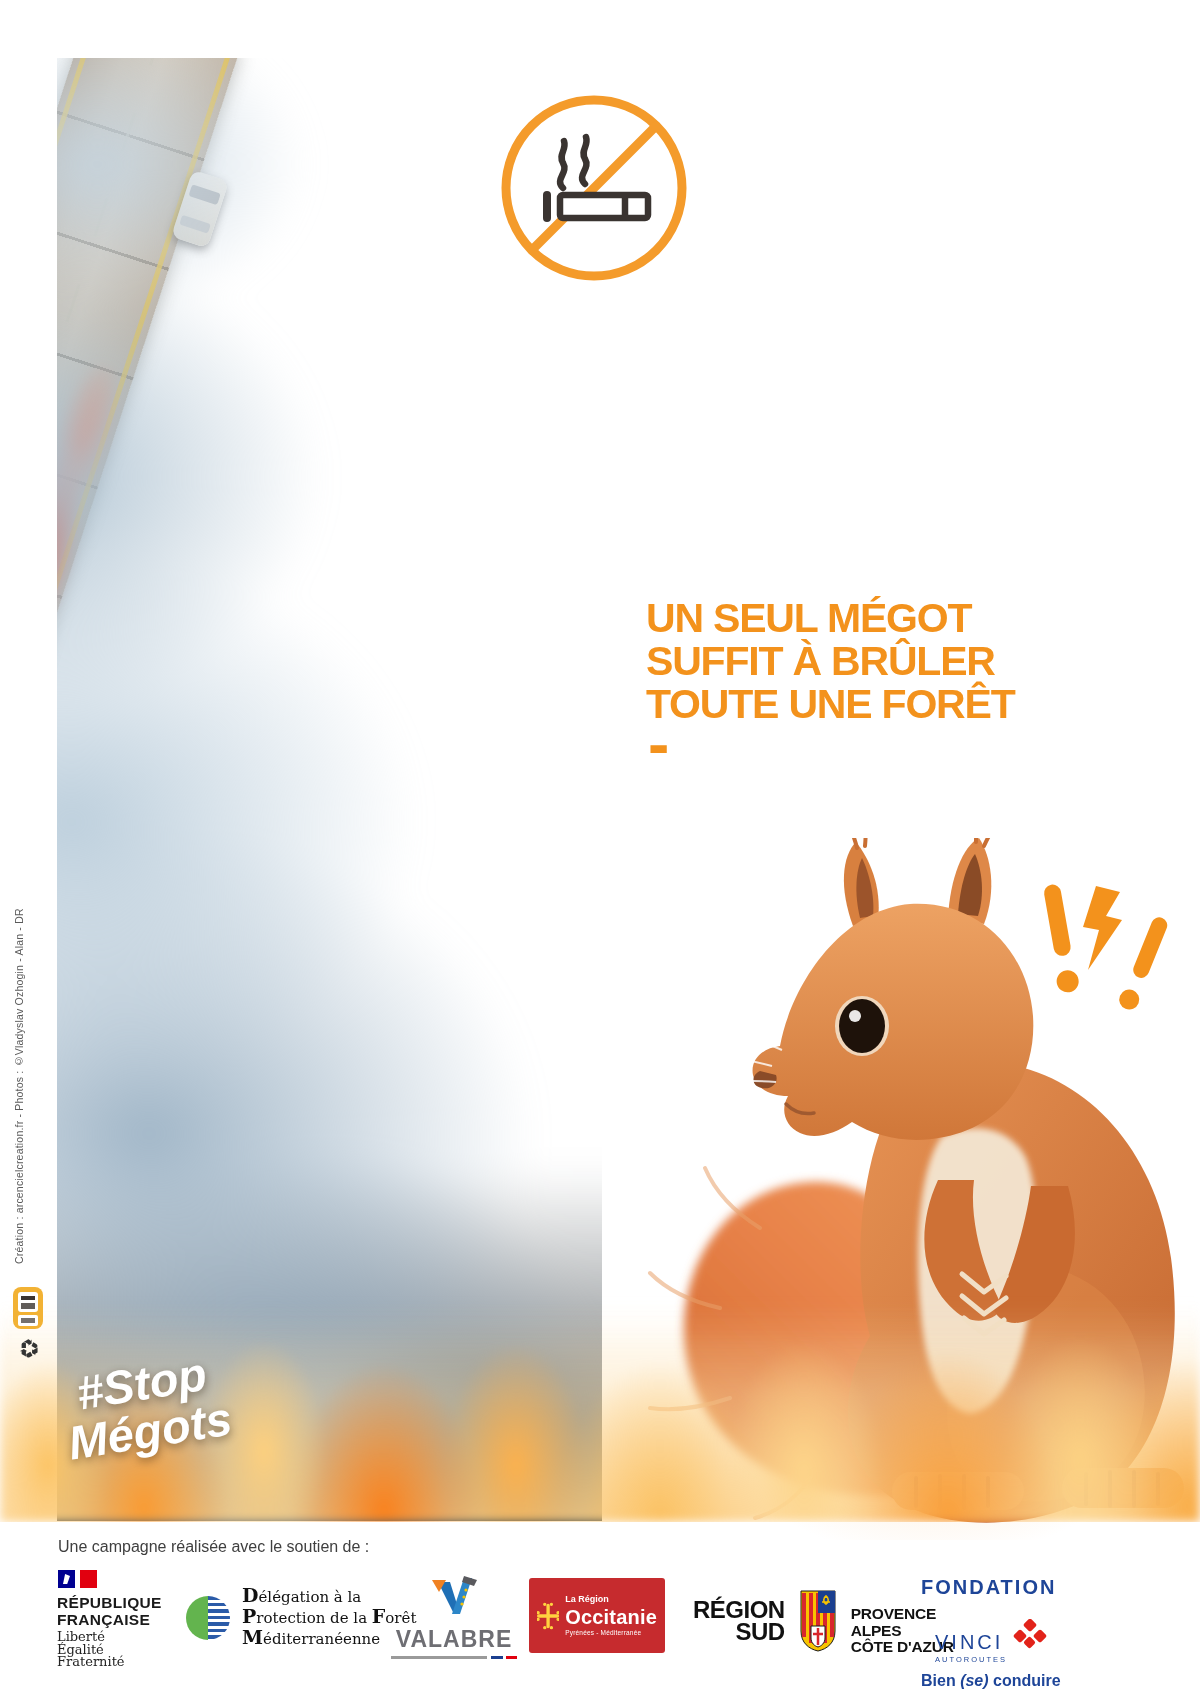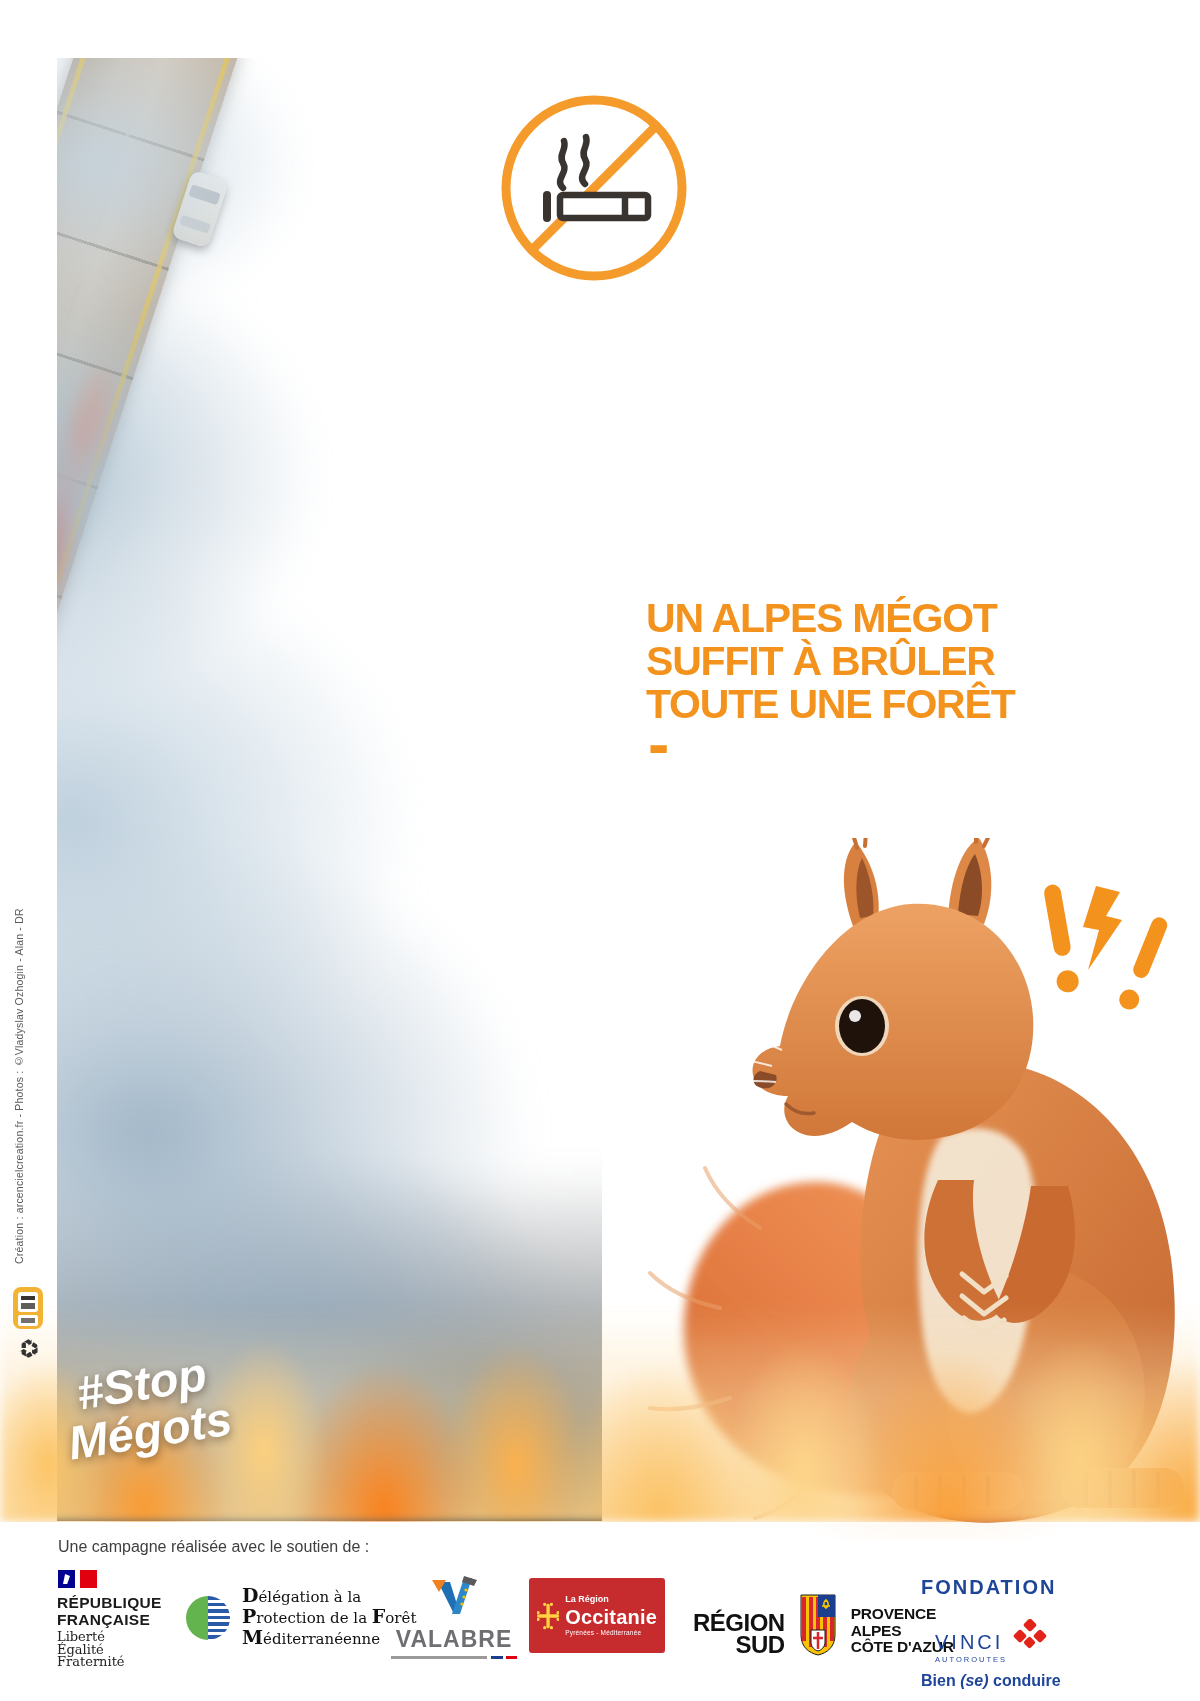--- a/index.html
+++ b/index.html
@@ -165,21 +165,21 @@
   .valabre-name{font-weight:700;font-size:23px;letter-spacing:1px;color:#6E6E73;margin-top:2px;}
   .valabre-line{height:3px;margin-top:3px;background:linear-gradient(to right,#9a9a9a 0 76%,#ffffff 76% 79%,#1B3F8F 79% 89%,#ffffff 89% 91%,#E1000F 91% 100%);}
   
   .logo-occitanie{left:529px;top:18px;width:136px;height:75px;background:#C62B2E;border-radius:3px;
     display:flex;align-items:center;padding:0 8px;box-sizing:border-box;color:#fff;gap:6px;}
   .occ-text{line-height:1;}
   .occ-small{font-size:9px;font-weight:700;margin-bottom:3px;}
   .occ-name{font-size:20px;font-weight:700;letter-spacing:.2px;}
   .occ-sub{font-size:6.5px;margin-top:3px;letter-spacing:.2px;}
   
-  .logo-sud{left:693px;top:26px;display:flex;align-items:flex-end;gap:15px;color:#111;}
+  .logo-sud{left:693px;top:26px;display:flex;align-items:center;gap:15px;color:#111;}
   .sud-name{font-weight:900;font-size:24px;line-height:22px;text-align:right;letter-spacing:-.5px;}
   .sud-sub{font-weight:700;font-size:15.5px;line-height:16.5px;letter-spacing:-.2px;margin-top:20px;}
   
   .logo-vinci{left:921px;top:16px;width:140px;color:#1E4598;}
   .vinci-top{font-weight:700;font-size:20px;letter-spacing:2px;}
   .vinci-row{display:flex;align-items:center;justify-content:center;gap:6px;margin-top:4px;}
   .vinci-name{font-weight:400;font-size:20px;letter-spacing:3px;margin-top:28px;}
   .vinci-sub{font-size:7.5px;letter-spacing:2px;margin-top:1px;}
   .vinci-tag{font-weight:700;font-size:16px;margin-top:8px;}
   .vinci-tag .se{font-style:italic;}
@@ -275,21 +275,21 @@
       <path d="M119,148 c-9,-9 6,-15 0,-25 c-5,-9 4,-13 1,-22" fill="none" stroke-linecap="round"></path>
       <path d="M141,144 c-9,-9 6,-15 0,-25 c-5,-9 4,-13 1,-22" fill="none" stroke-linecap="round"></path>
       <line x1="103" y1="155" x2="103" y2="178" stroke-linecap="round" stroke-width="8"></line>
       <rect x="116" y="155" width="88" height="23" rx="3"></rect>
       <line x1="181" y1="155" x2="181" y2="178"></line>
     </g>
   </svg>
 
 
   <div class="subtitle">
-    <div>UN ALPES MÉGOT</div>
+    <div>UN SEUL MÉGOT</div>
     <div>SUFFIT À BRÛLER</div>
     <div>TOUTE UNE FORÊT</div>
   </div>
   <div class="subtitle-dash">-</div>
 
   <svg class="excl" viewBox="0 0 130 150" fill="#F3921C">
     <g transform="rotate(-10 22 60)">
       <rect x="14" y="6" width="17" height="72" rx="8.5"></rect>
       <circle cx="22" cy="104" r="11"></circle>
     </g>

